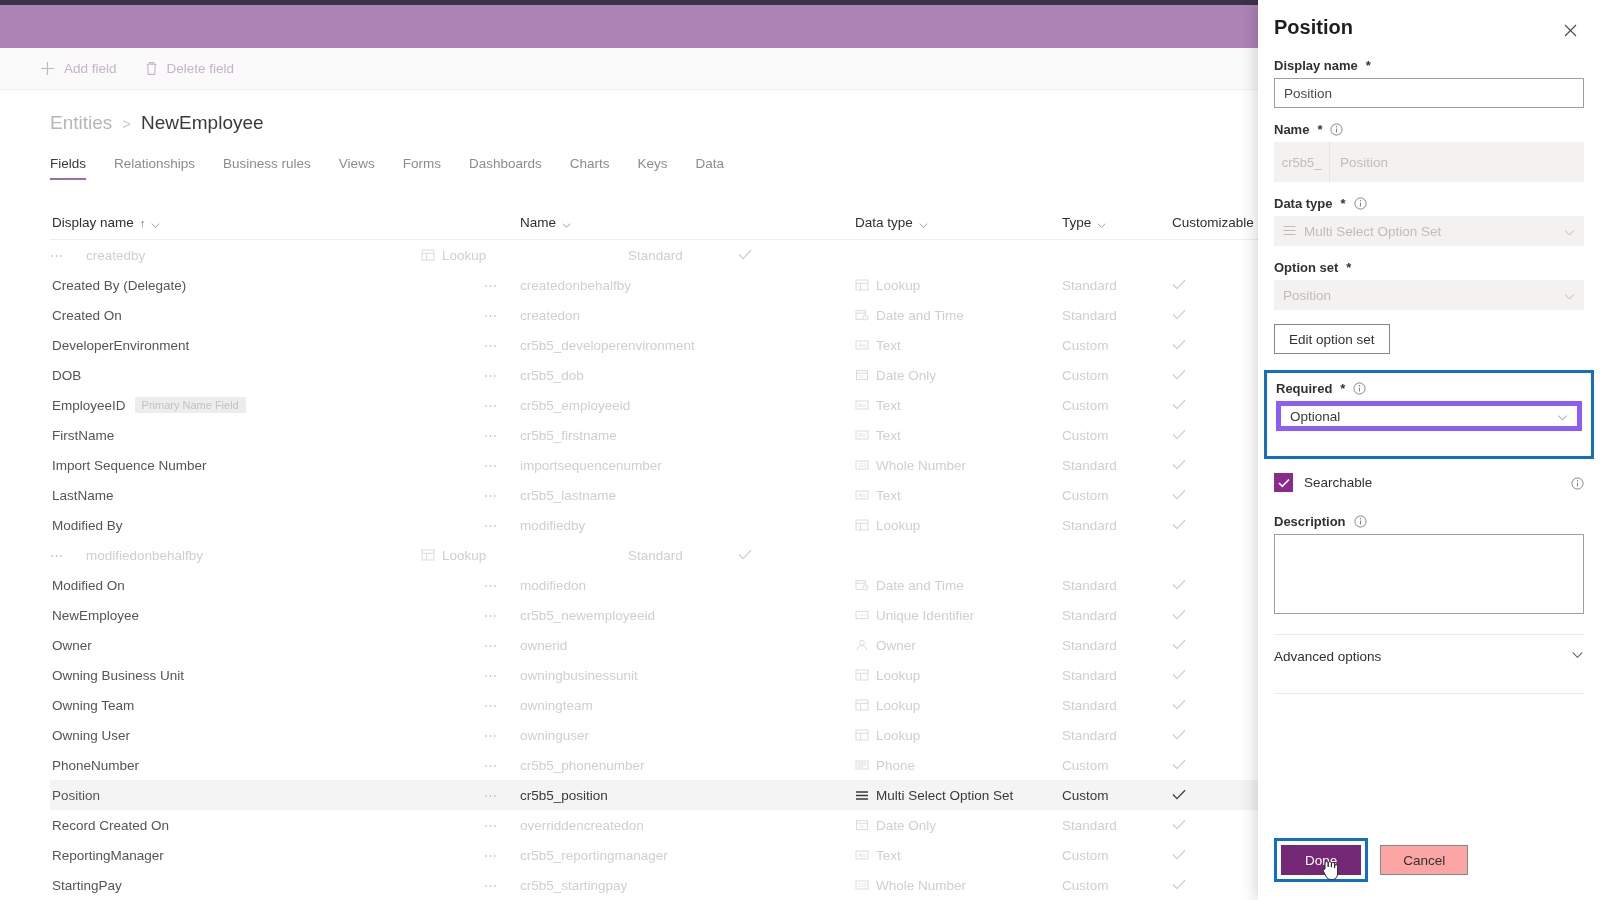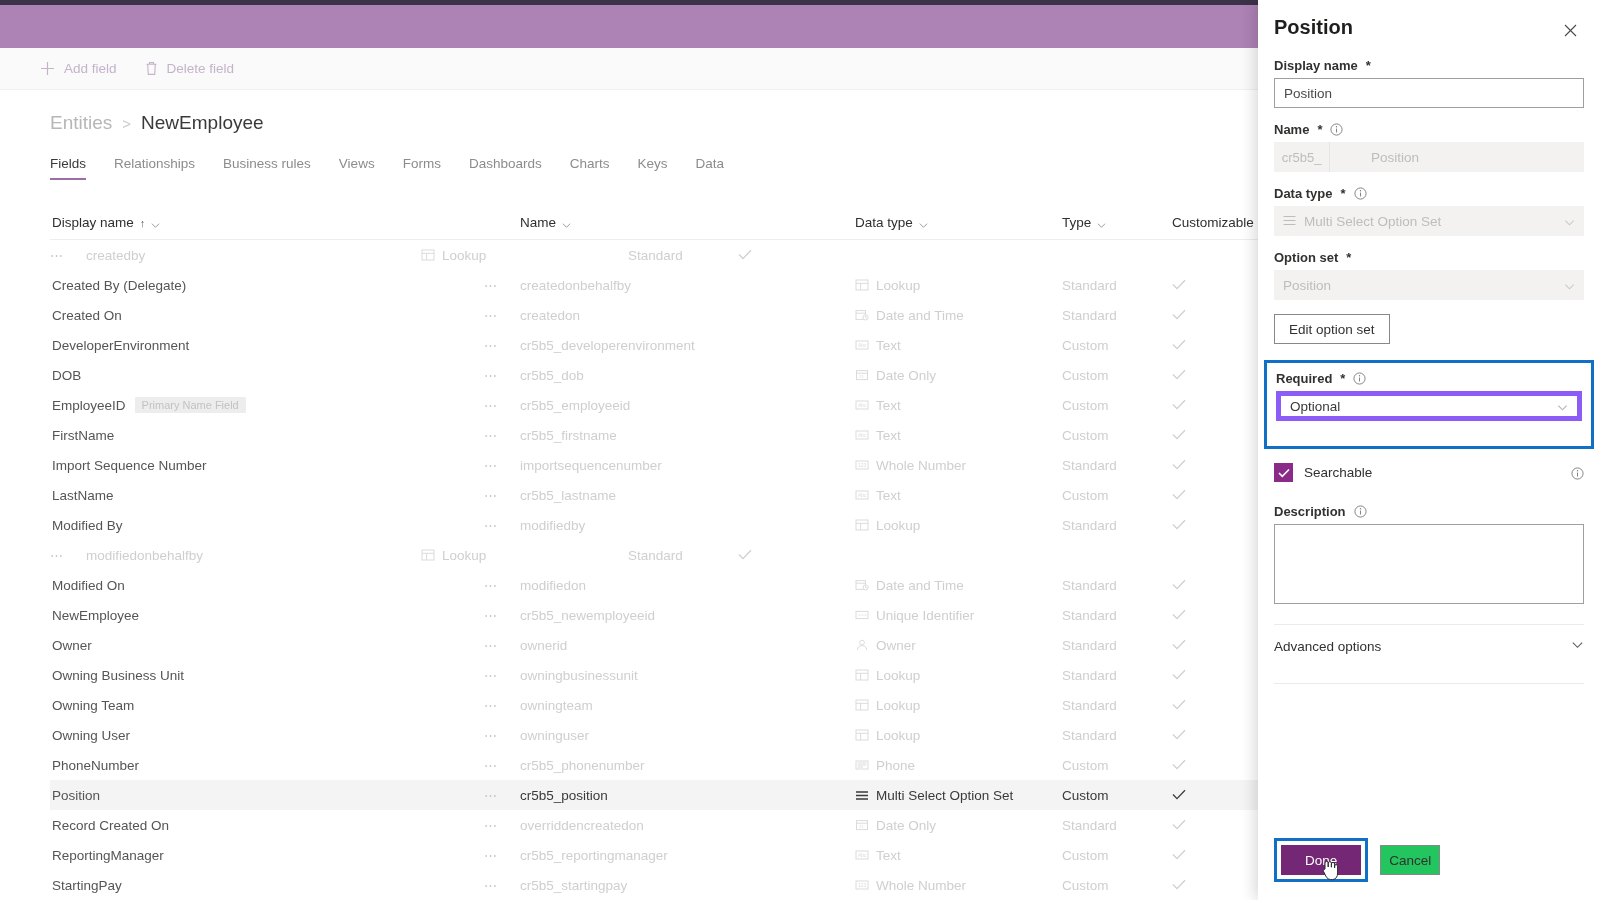--- a/index.html
+++ b/index.html
@@ -108,21 +108,21 @@
   .req-star { color: #323130; font-weight: bold; }
   .info-icon { width: 13px; height: 13px; opacity: .8; }
 
   .txtinput {
     width: 100%; height: 30px; border: 1px solid #a19f9d; background: #fff;
     font-size: 13.5px; color: #4a4a4a; padding: 0 9px; outline: none;
     font-family: "Liberation Sans", sans-serif;
   }
   .fieldgroup { margin-bottom: 14px; }
 
-  .namecombo { display: flex; height: 30px; background: #f3f2f1; gap: 31px; }
+  .namecombo { display: flex; height: 40px; background: #f3f2f1; }
   .prefix {
     width: 56px; display: flex; align-items: center; justify-content: center;
     font-size: 13px; color: #bdbdbd; border-right: 1px solid #e6e5e4;
   }
   .nameval { flex: 1; display: flex; align-items: center; padding-left: 10px;
              font-size: 13.5px; color: #bdbdbd; }
 
   .dropdown-dis {
     height: 30px; background: #f3f2f1; display: flex; align-items: center;
     padding: 0 9px; font-size: 13.5px; color: #bdbdbd; gap: 8px;
@@ -167,22 +167,22 @@
 
   .panel-foot { padding: 0 16px 18px 16px; }
   .foot-inner { display: flex; align-items: center; gap: 12px; }
   .hl-done { border: 3px solid #0f70c6; padding: 4px; display: inline-block; }
   .btn-done {
     background: #742774; color: #fff; border: none; height: 30px;
     padding: 0 24px; font-size: 13.5px; cursor: pointer;
     font-family: "Liberation Sans", sans-serif;
   }
   .btn-cancel {
-    background: #22c55e; color: #323130; border: 1px solid #8a8886; height: 30px;
-    padding: 0 8px; font-size: 13.5px; cursor: pointer;
+    background: #fca5a5; color: #323130; border: 1px solid #8a8886; height: 30px;
+    padding: 0 22px; font-size: 13.5px; cursor: pointer;
     font-family: "Liberation Sans", sans-serif;
   }
   .cursor-arrow { position: absolute; left: 1322px; top: 858px; pointer-events: none; }
 </style>
 </head>
 <body>
 
 <div class="topstrip"></div>
 
 <div class="appbar">

